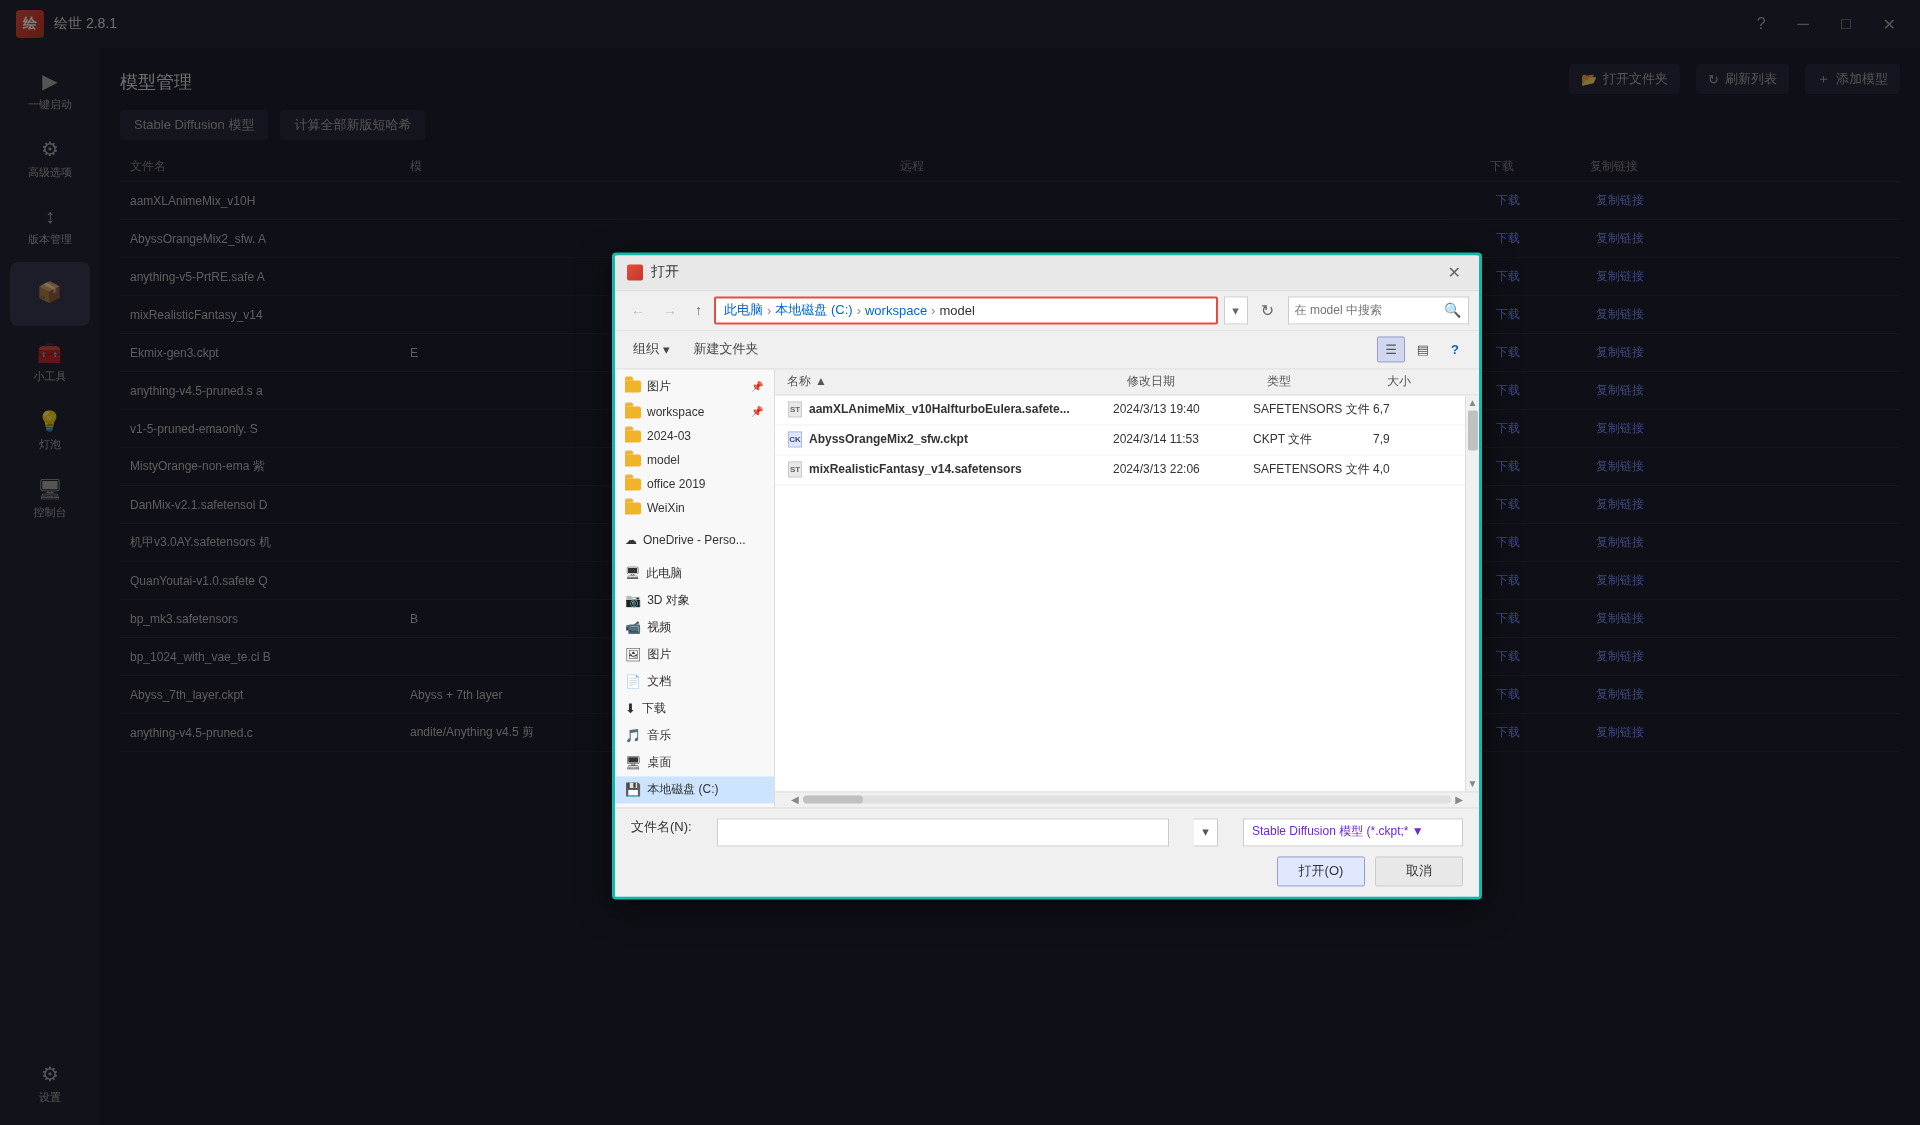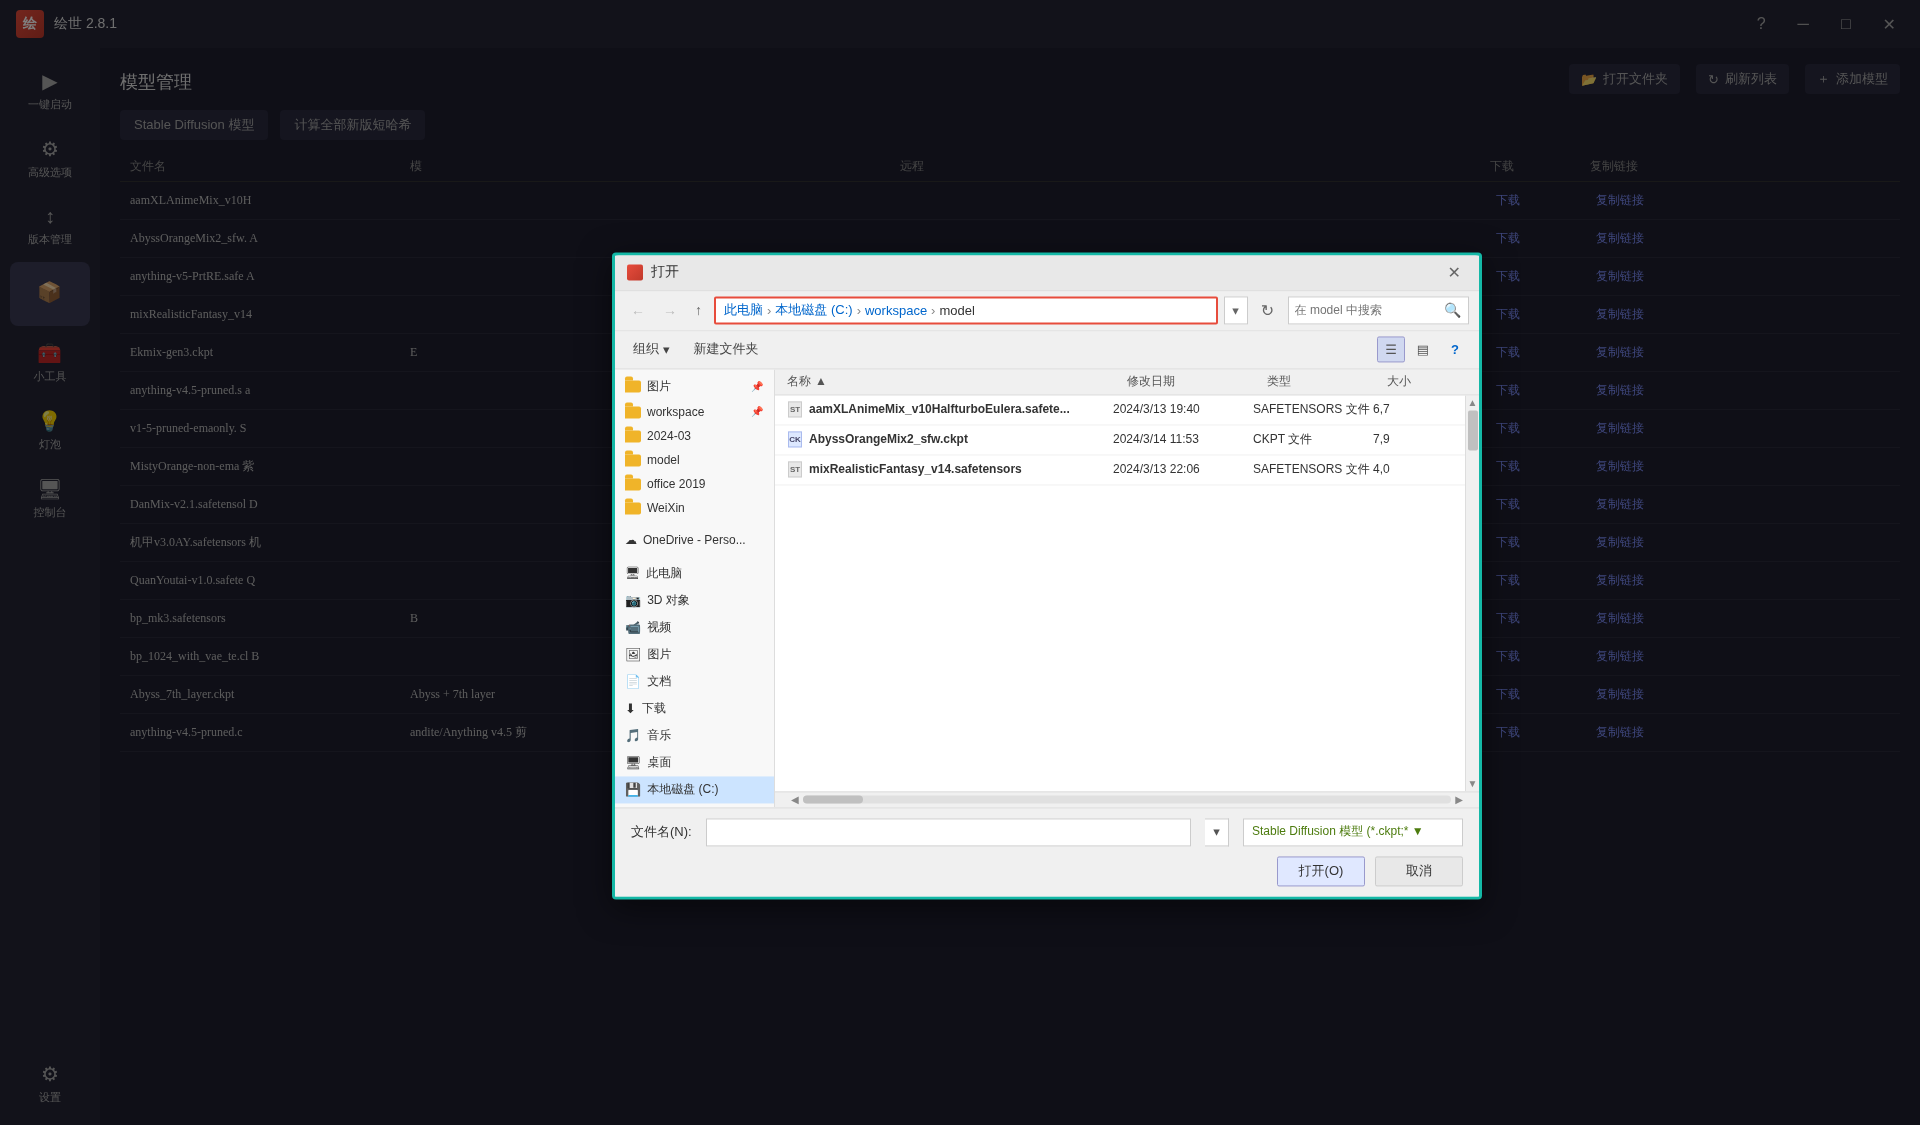--- a/index.html
+++ b/index.html
@@ -170,21 +170,20 @@
       border-bottom: 1px solid #333;
     }
     .table-row {
       display: grid;
       grid-template-columns: 280px 1fr 1fr 100px 100px 100px 100px 100px;
       padding: 8px 10px;
       border-bottom: 1px solid #2a2a3a;
       align-items: center;
       color: #bbb;
       font-size: 12px;
-      font-family: Liberation Serif, serif;
     }
     .row-check { color: #4CAF50; font-size: 16px; }
     .row-btn {
       color: #7c8cf8;
       cursor: pointer;
       font-size: 12px;
       padding: 2px 6px;
     }
 
     
@@ -521,22 +520,22 @@
     .dialog-footer {
       padding: 10px 16px;
       background: #f0f0f0;
       border-top: 1px solid #ddd;
       display: flex;
       flex-direction: column;
       gap: 10px;
     }
     .footer-filename-row {
       display: flex;
-      align-items: center;
-      gap: 14px;
+      align-items: flex-start;
+      gap: 25px;
     }
     .footer-label {
       color: #333;
       font-size: 13px;
       white-space: nowrap;
     }
     .filename-input {
       flex: 1;
       height: 28px;
       border: 1px solid #ccc;
@@ -557,21 +556,21 @@
       justify-content: center;
       cursor: pointer;
       color: #555;
     }
     .filetype-select {
       width: 220px;
       height: 28px;
       border: 1px solid #ccc;
       padding: 0 8px;
       font-size: 12px;
-      color: #4d7c0f;
+      color: #6d28d9;
       background: white;
       cursor: pointer;
       display: flex;
       align-items: center;
       justify-content: space-between;
     }
     .footer-buttons-row {
       display: flex;
       justify-content: flex-end;
       gap: 10px;

